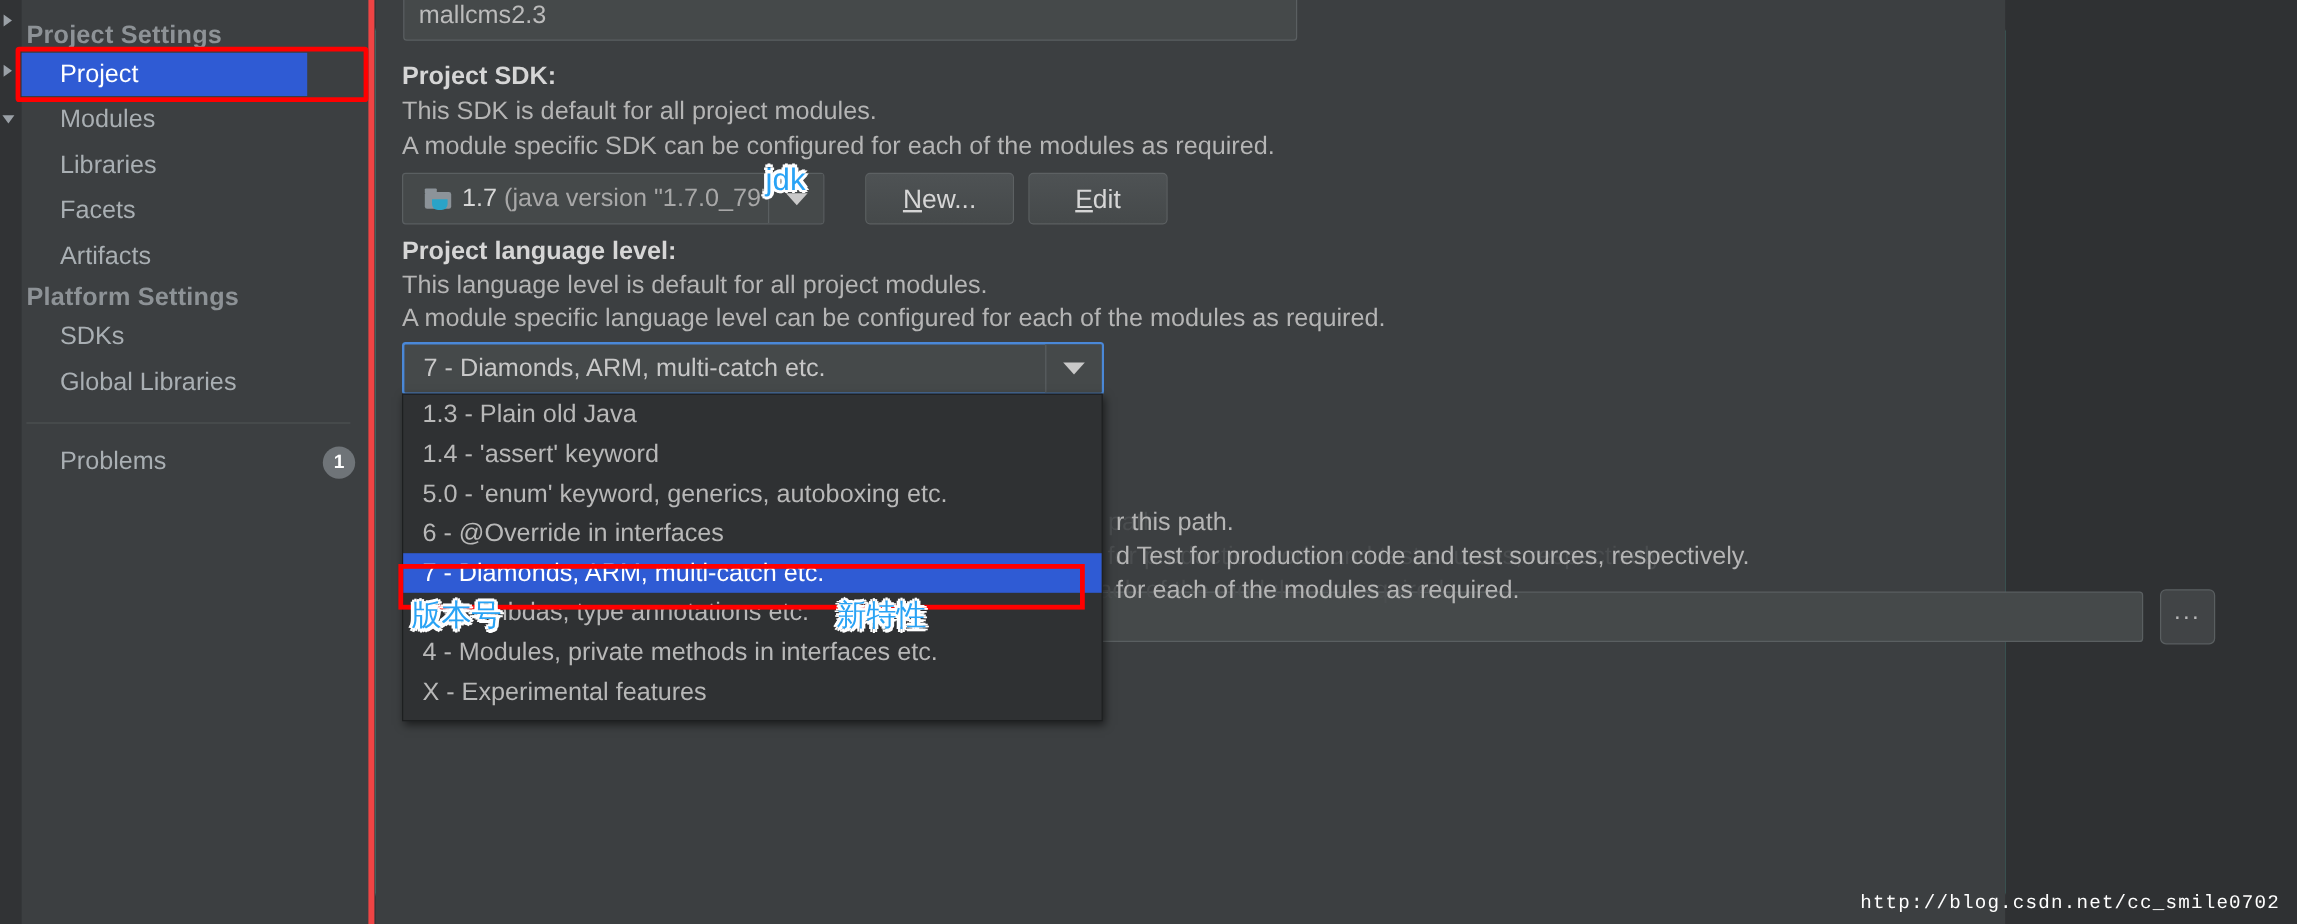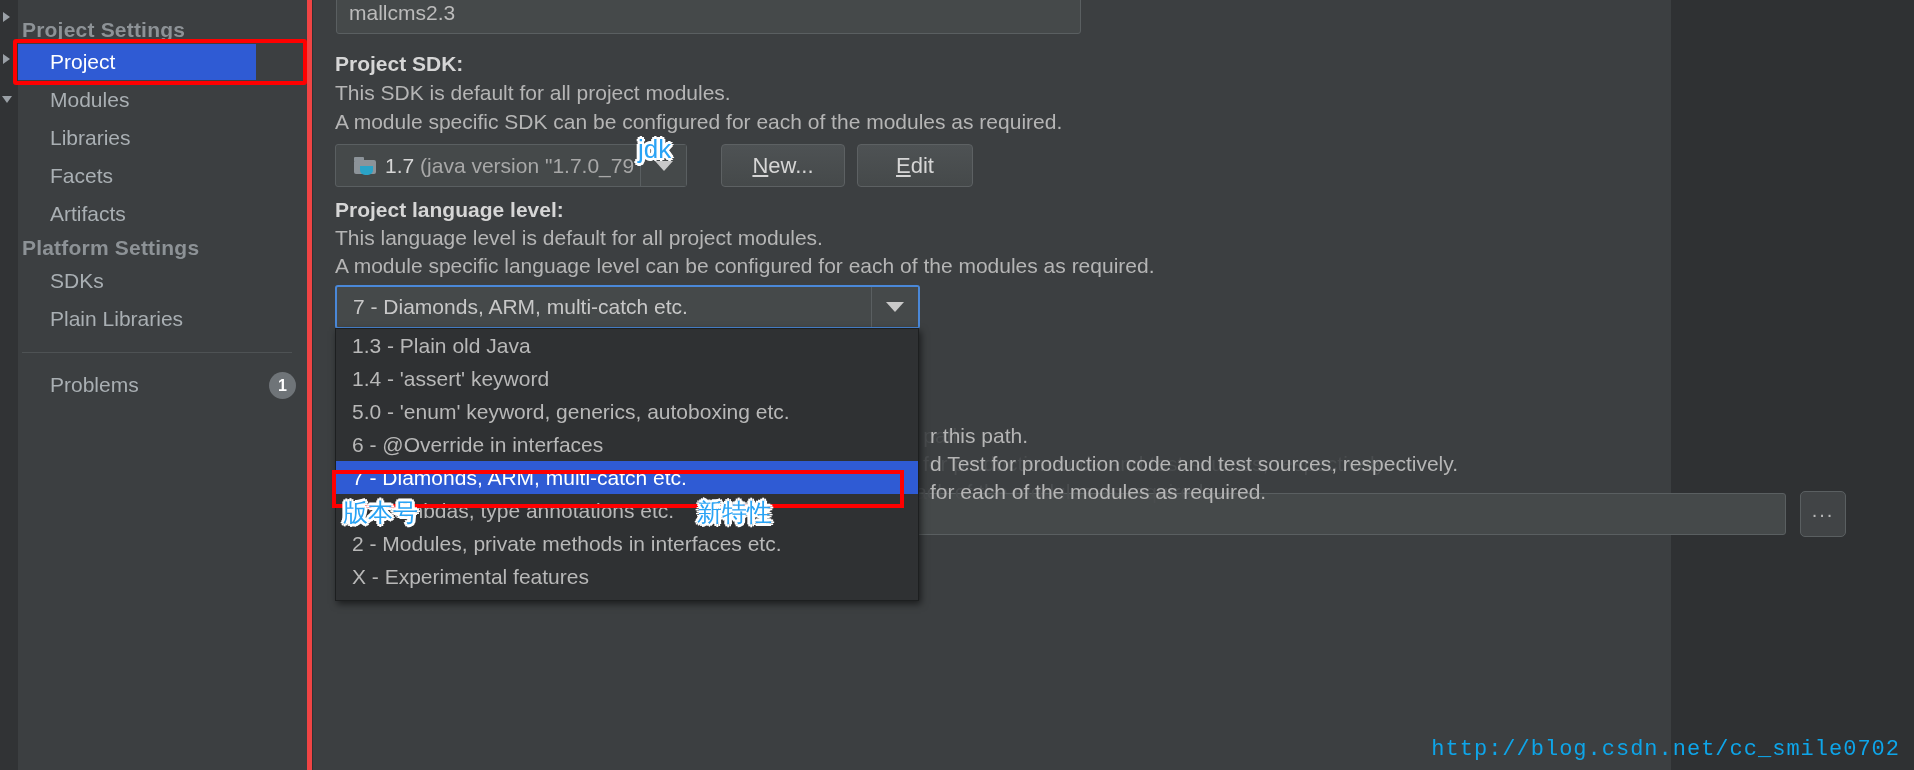--- a/index.html
+++ b/index.html
@@ -321,23 +321,23 @@
       -2px 0 0 #fff, 2px 0 0 #fff, 0 -2px 0 #fff, 0 2px 0 #fff,
       -3px 0 0 #fff, 3px 0 0 #fff, 0 -3px 0 #fff, 0 3px 0 #fff;
   }
   #anno-jdk { left: 638px; top: 134px; font-size: 26px; }
   #anno-banben { left: 343px; top: 496px; font-size: 25px; }
   #anno-xintexing { left: 697px; top: 496px; font-size: 25px; }
 
   #watermark {
     position: absolute;
     right: 14px; bottom: 8px;
-    color: #0ea5e9;
+    color: #ffffff;
     font-family: "Liberation Mono", monospace;
-    font-size: 22px;
+    font-size: 16px;
     letter-spacing: 1px;
     z-index: 70;
   }
 </style>
 </head>
 <body>
 
 <div id="root">
 
   <div id="sidebar">
@@ -355,21 +355,21 @@
     <div id="project-highlight"></div>
 
     <div class="side-item" style="top:88px;">Modules</div>
     <div class="side-item" style="top:126px;">Libraries</div>
     <div class="side-item" style="top:164px;">Facets</div>
     <div class="side-item" style="top:202px;">Artifacts</div>
 
     <div class="side-group" style="top:236px;">Platform Settings</div>
 
     <div class="side-item" style="top:269px;">SDKs</div>
-    <div class="side-item" style="top:307px;">Plain Libraries</div>
+    <div class="side-item" style="top:307px;">Global Libraries</div>
 
     <div id="side-divider"></div>
 
     <div class="side-item" style="top:373px;">Problems</div>
     <div id="problems-badge">1</div>
   </div>
 
   <div id="main">
     <div id="main-inner">
 
@@ -430,21 +430,21 @@
       <div id="out-field"></div>
       <div id="out-browse">...</div>
 
       <div id="dropdown">
         <div class="dd-item">1.3 - Plain old Java</div>
         <div class="dd-item">1.4 - 'assert' keyword</div>
         <div class="dd-item">5.0 - 'enum' keyword, generics, autoboxing etc.</div>
         <div class="dd-item">6 - @Override in interfaces</div>
         <div class="dd-item selected">7 - Diamonds, ARM, multi-catch etc.</div>
         <div class="dd-item">8 - Lambdas, type annotations etc.</div>
-        <div class="dd-item">2 - Modules, private methods in interfaces etc.</div>
+        <div class="dd-item">4 - Modules, private methods in interfaces etc.</div>
         <div class="dd-item">X - Experimental features</div>
         <div id="dd-select-highlight"></div>
       </div>
 
     </div>
   </div>
 
   <div class="anno" id="anno-jdk">jdk</div>
   <div class="anno" id="anno-banben">版本号</div>
   <div class="anno" id="anno-xintexing">新特性</div>

